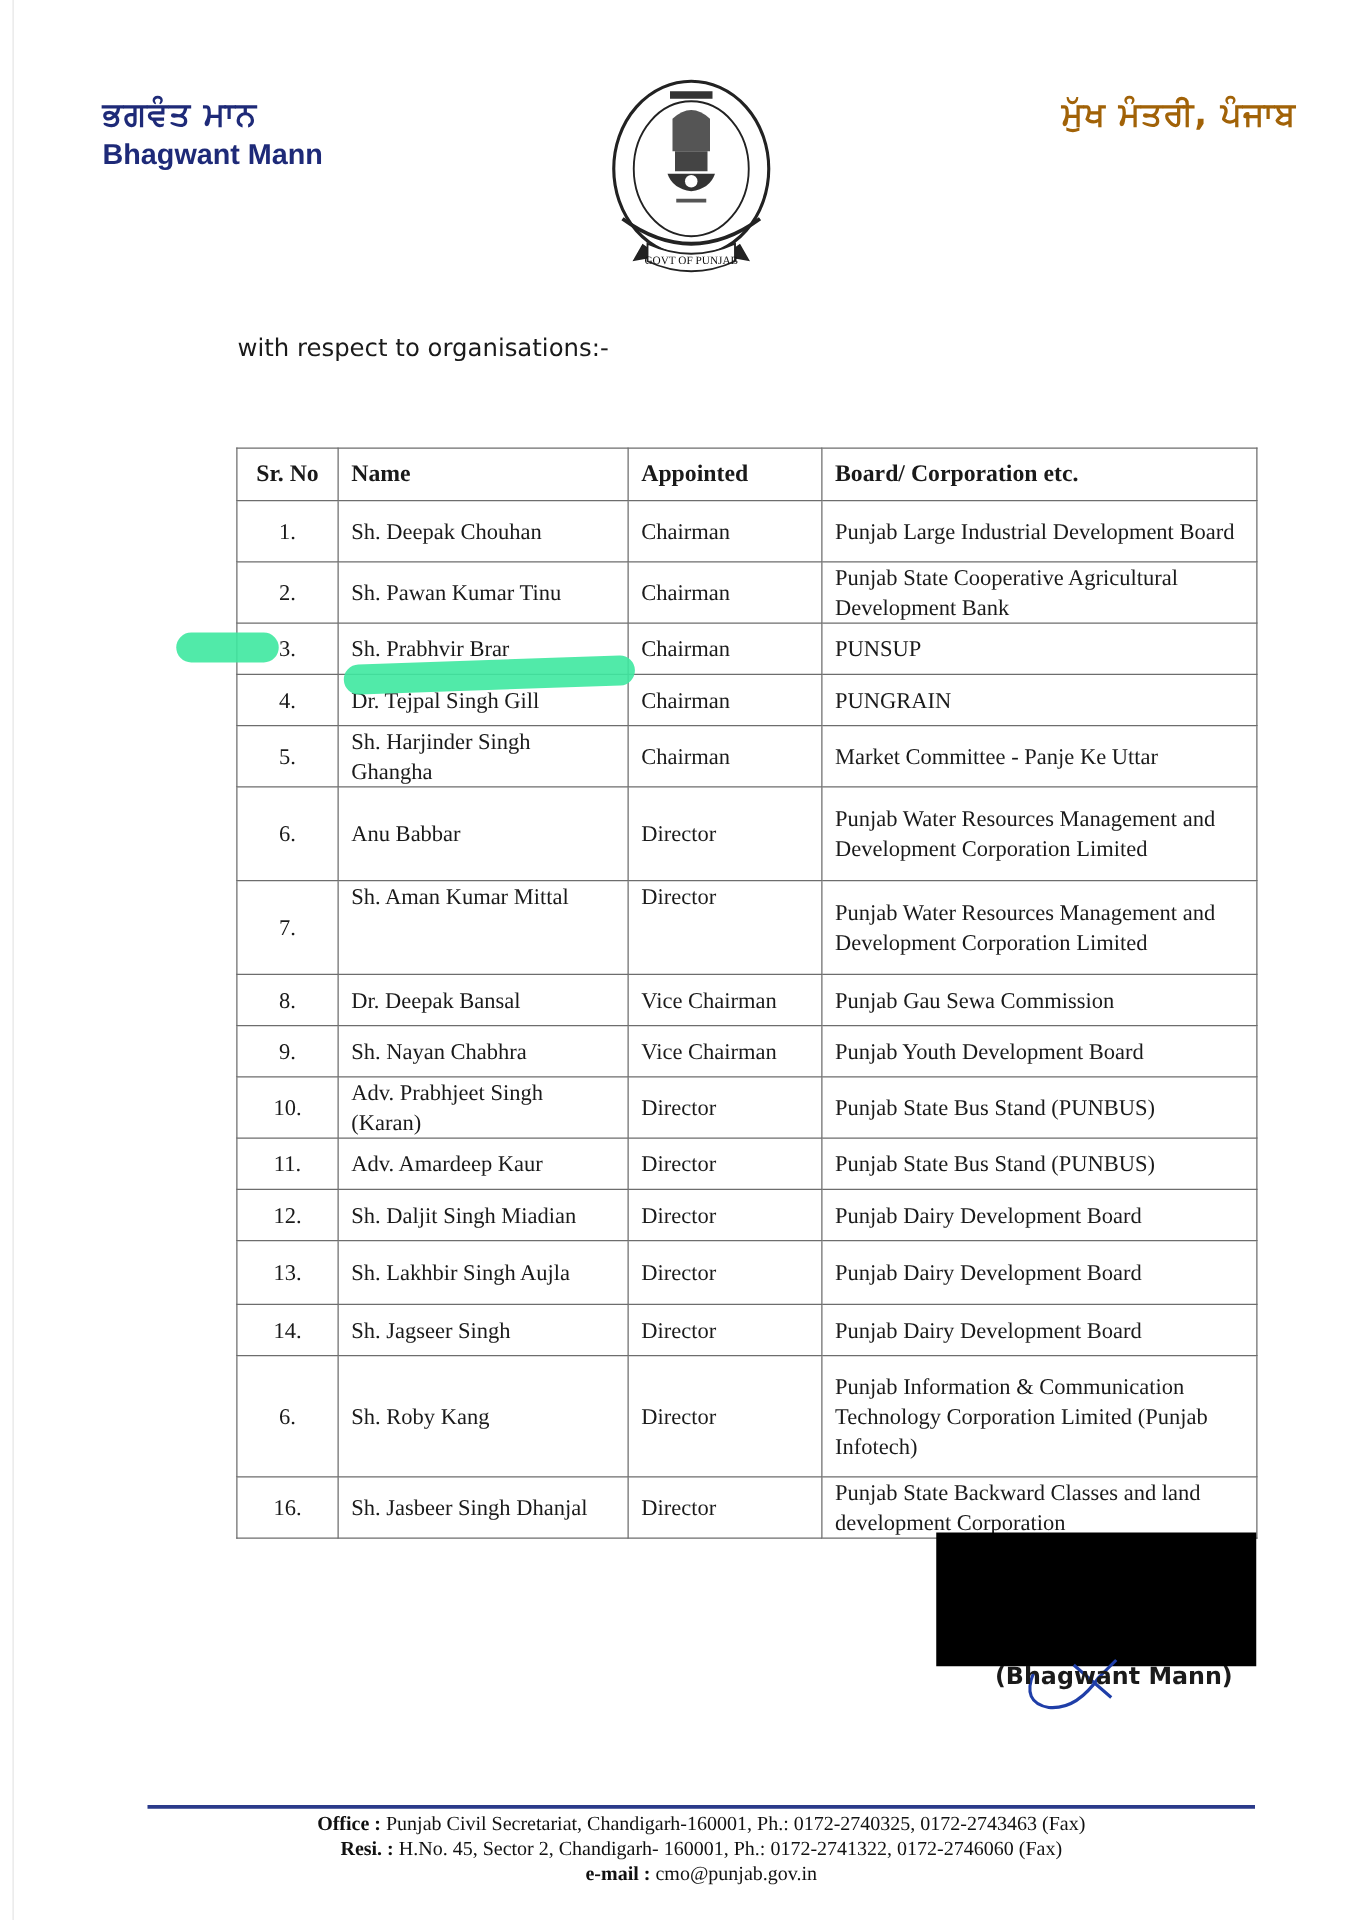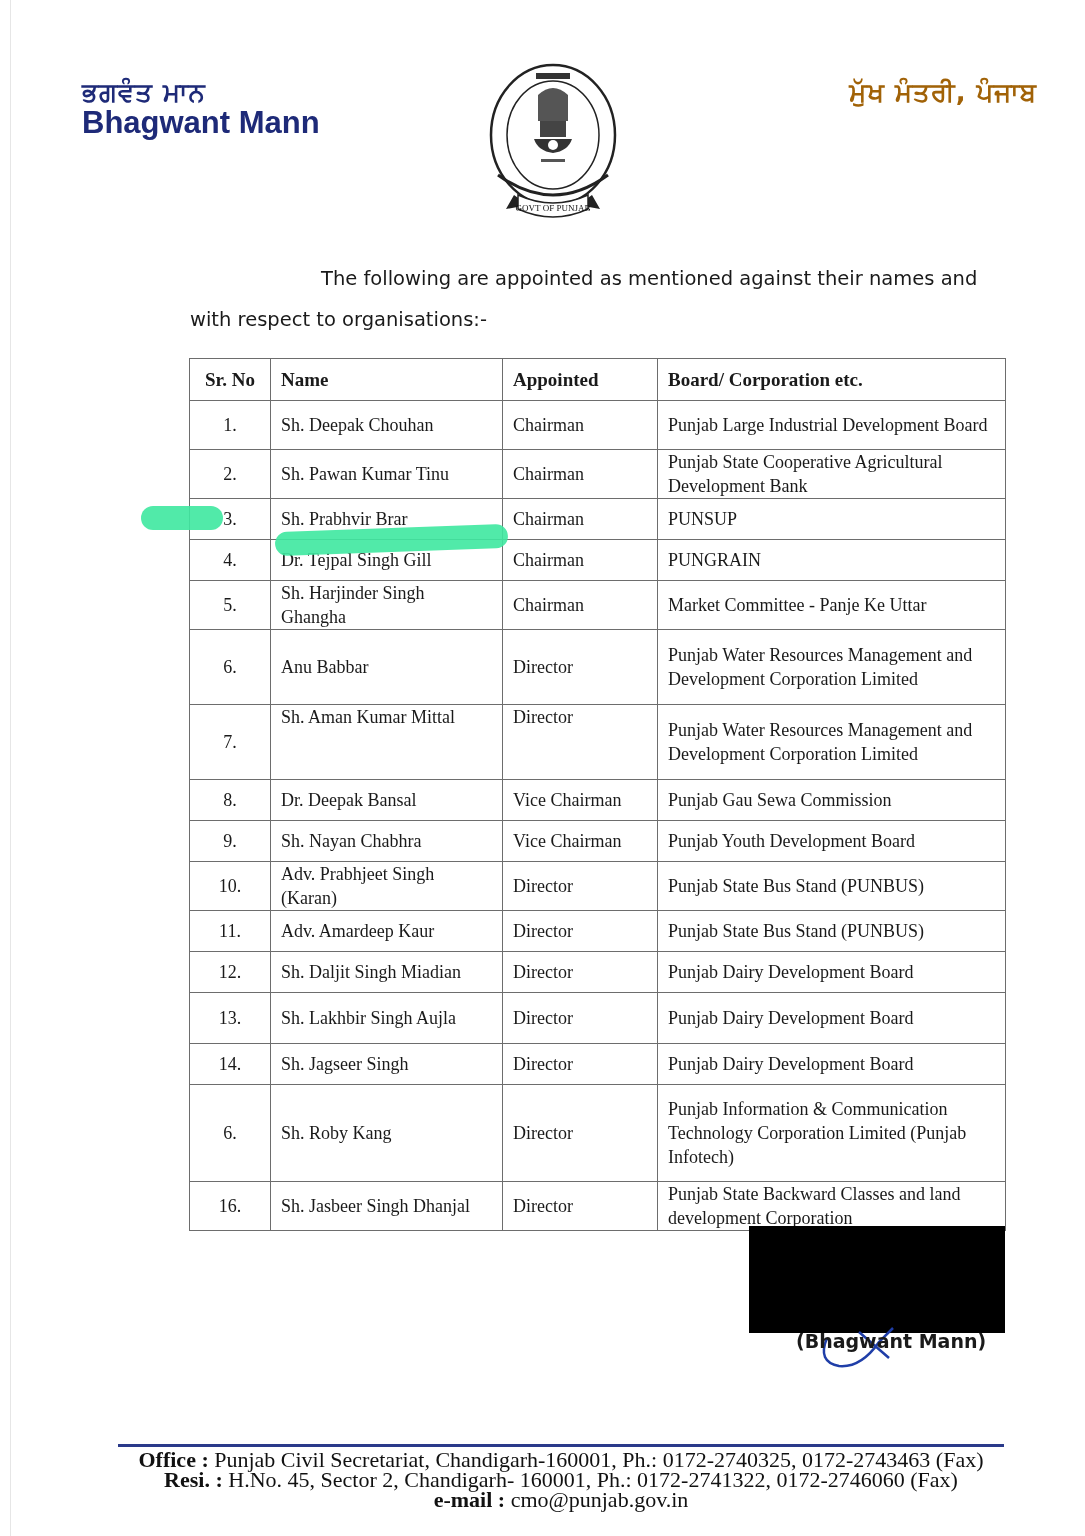--- a/index.html
+++ b/index.html
@@ -1,37 +1,37 @@
 <!DOCTYPE html>
 <html><head>
 <meta charset="utf-8">
 <style>
   html, body { margin: 0; padding: 0; background: #ffffff; }
   body { width: 1085px; height: 1536px; position: relative; overflow: hidden; font-family: "DejaVu Sans", sans-serif; color: #111; }
   .page-edge { position: absolute; left: 10px; top: 0; width: 1px; height: 1536px; background: #e6e6e6; }
   .hdr-left { position: absolute; left: 82px; top: 76px; color: #1e2a78; }
   .hdr-right { position: absolute; right: 48px; top: 76px; text-align: right; color: #a16207; }
   .gurmukhi { font-size: 26px; font-weight: bold; letter-spacing: 1px; line-height: 32px; }
-  .en-title { font-family: "Liberation Sans", sans-serif; font-weight: bold; font-size: 31px; line-height: 30px; }
+  .en-title { font-family: "Liberation Sans", sans-serif; font-weight: bold; font-size: 23px; line-height: 30px; }
   .emblem { position: absolute; left: 478px; top: 55px; width: 150px; height: 172px; }
   .intro { position: absolute; left: 190px; top: 258px; width: 806px; font-family: "DejaVu Sans", sans-serif; font-size: 19.5px; line-height: 41px; color: #1a1a1a; }
   .intro .indent { display: inline-block; width: 131px; }
   table.appts { position: absolute; left: 189px; top: 358px; width: 817px; border-collapse: collapse; font-family: Liberation Serif, serif; font-size: 18px; color: #1a1a1a; }
   table.appts th, table.appts td { border: 1.5px solid #6d6d6d; padding: 0 10px; vertical-align: middle; line-height: 24px; text-align: left; }
   table.appts th { font-weight: bold; height: 41px; font-size: 19px; }
   table.appts th.col-sr, table.appts td.col-sr { width: 68px; text-align: center; padding: 0 6px; }
   table.appts td.col-name { width: 211px; }
   table.appts td.col-role { width: 134px; }
   .valign-top { vertical-align: top !important; }
   .mark-green { position: absolute; background: #3ee8a0; opacity: 0.9; border-radius: 12px; }
   .redaction { position: absolute; left: 749px; top: 1226px; width: 256px; height: 107px; background: #000; }
   .sig-name { position: absolute; left: 796px; top: 1330px; font-family: "DejaVu Sans", sans-serif; font-weight: bold; font-size: 19px; color: #1a1a1a; }
   .sig-scribble { position: absolute; left: 815px; top: 1320px; width: 110px; height: 50px; }
   .footer-rule { position: absolute; left: 118px; top: 1444px; width: 886px; height: 3px; background: #2a3a8a; }
-  .footer { position: absolute; left: 118px; top: 1450px; width: 886px; text-align: center; font-family: "Liberation Serif", serif; font-size: 22px; line-height: 20px; color: #111; }
+  .footer { position: absolute; left: 118px; top: 1450px; width: 886px; text-align: center; font-family: "Liberation Serif", serif; font-size: 16px; line-height: 20px; color: #111; }
   .footer b { font-weight: bold; }
 </style>
 </head>
 <body>
 
 <div class="page-edge"></div>
 
 <div class="hdr-left">
   <div class="gurmukhi">ਭਗਵੰਤ ਮਾਨ</div>
   <div class="en-title">Bhagwant Mann</div>
@@ -50,21 +50,20 @@
   <path d="M36 140 l-8 14 l22 -4z M114 140 l8 14 l-22 -4z" fill="#222"></path>
   <path d="M40 140 q35 16 70 0 v14 q-35 16 -70 0z" fill="#fff" stroke="#222" stroke-width="1.5"></path>
   <text x="75" y="156" font-size="9" text-anchor="middle" font-family="Liberation Serif, serif" fill="#111">GOVT OF PUNJAB</text>
 </svg>
 
 <div class="hdr-right">
   <div class="gurmukhi">ਮੁੱਖ ਮੰਤਰੀ, ਪੰਜਾਬ</div>
 </div>
 
 <div class="intro">
-  <div><span class="indent"></span><span>The following are appointed as mentioned against their names and</span></div>
   <div>with respect to organisations:-</div>
 </div>
 
 <table class="appts">
   <thead>
     <tr>
       <th class="col-sr">Sr. No</th>
       <th>Name</th>
       <th>Appointed</th>
       <th>Board/ Corporation etc.</th>

